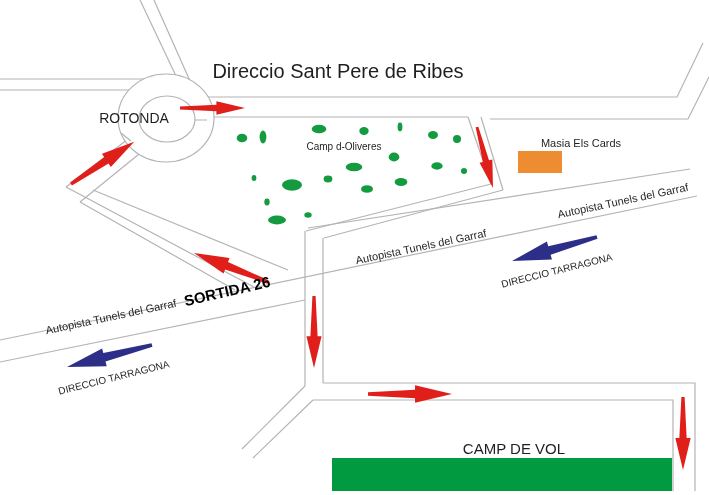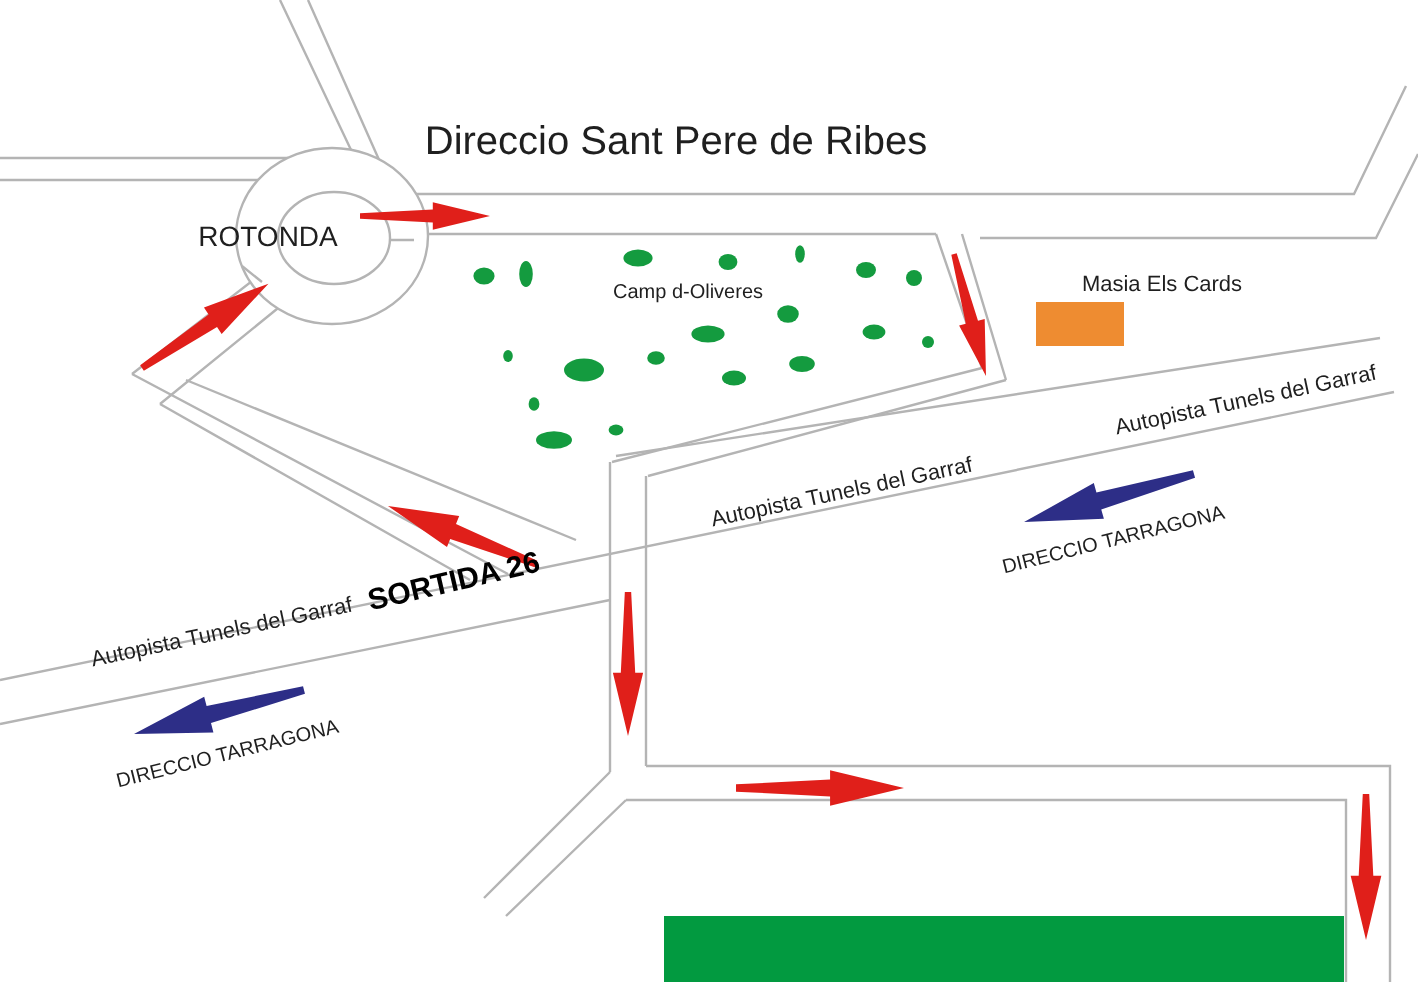--- a/index.html
+++ b/index.html
@@ -103,13 +103,14 @@
   <div class="lbl" style="left:338px;top:71px;font-size:20px;">Direccio Sant Pere de Ribes</div>
   <div class="lbl" style="left:134px;top:118px;font-size:14px;">ROTONDA</div>
   <div class="lbl" style="left:316px;top:147px;font-size:10px;margin-left:28px;">Camp d-Oliveres</div>
   <div class="lbl" style="left:581px;top:143px;font-size:11px;">Masia Els Cards</div>
   <div class="lbl rot-12" style="left:111px;top:317px;font-size:11px;">Autopista Tunels del Garraf</div>
   <div class="lbl rot-13 bold" style="left:227px;top:291px;font-size:15px;">SORTIDA 26</div>
   <div class="lbl rot-12" style="left:421px;top:247px;font-size:11px;">Autopista Tunels del Garraf</div>
   <div class="lbl rot-12" style="left:623px;top:201px;font-size:11px;">Autopista Tunels del Garraf</div>
   <div class="lbl rot-14" style="left:114px;top:378px;font-size:10px;">DIRECCIO TARRAGONA</div>
   <div class="lbl rot-14" style="left:557px;top:271px;font-size:10px;">DIRECCIO TARRAGONA</div>
+  <div class="lbl" style="left:514px;top:448px;font-size:15px;">CAMP DE VOL</div>
 </div>
 
 </body></html>

